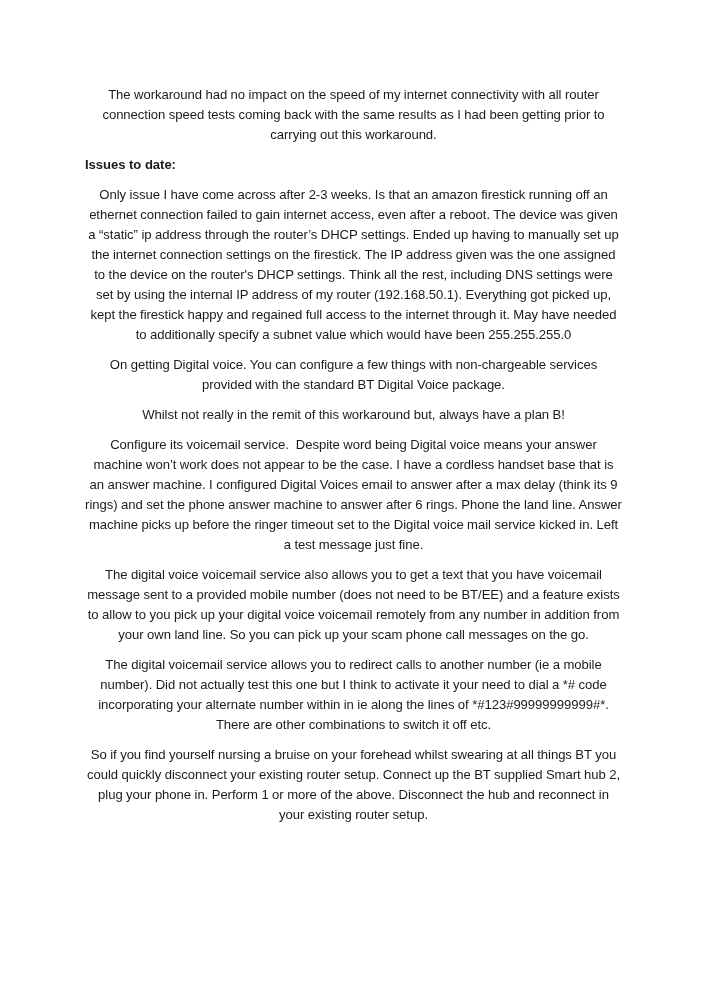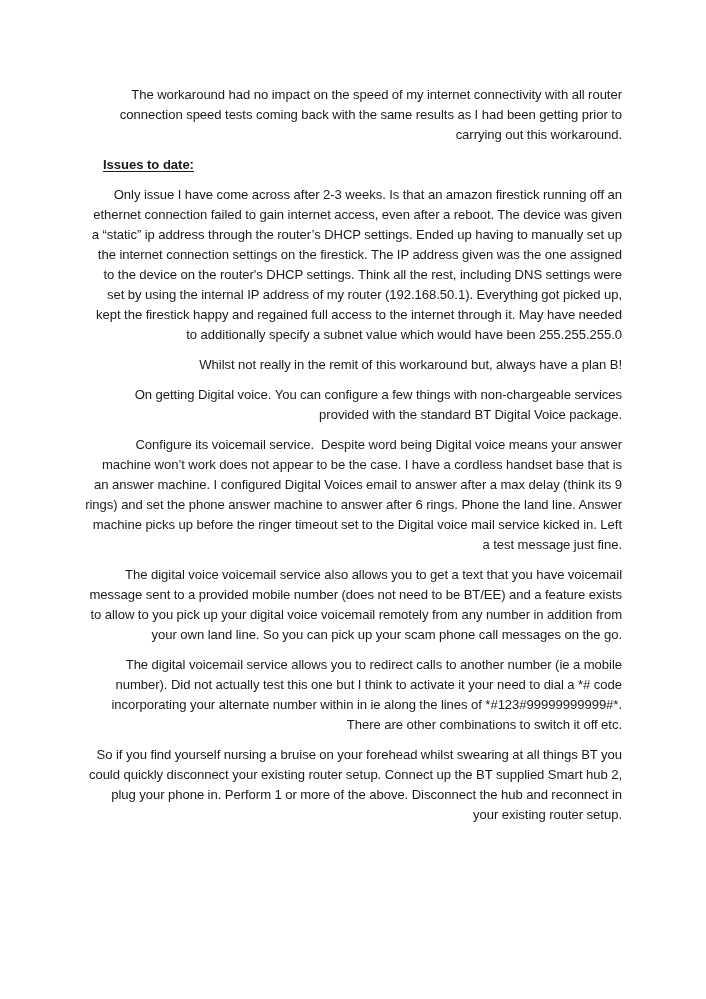--- a/index.html
+++ b/index.html
@@ -26,46 +26,44 @@
     position: absolute;
     left: 85px;
     top: 85px;
     width: 537px;
   }
   p.para {
     margin: 0 0 10px 0;
     font-size: 13.1px;
     line-height: 20px;
     letter-spacing: -0.05px;
-    text-align: right;
+    text-align: center;
     word-spacing: -0.1px;
     white-space: pre-wrap;
   }
   h2.heading {
     margin: 0 0 10px 0;
     font-size: 13.1px;
     line-height: 20px;
     font-weight: bold;
     letter-spacing: -0.05px;
   }
   h2.heading span.ul {
-    text-decoration: underline;
     text-underline-offset: 2px;
     text-decoration-thickness: 1px;
-    margin-left: 18px;
   }
 </style>
 </head>
 <body>
 
 <div class="page">
   <div class="content">
       <p class="para">The workaround had no impact on the speed of my internet connectivity with all router connection speed tests coming back with the same results as I had been getting prior to carrying out this workaround.</p>
       <h2 class="heading"><span class="ul">Issues to date:</span></h2>
       <p class="para">Only issue I have come across after 2-3 weeks. Is that an amazon firestick running off an ethernet connection failed to gain internet access, even after a reboot. The device was given a “static” ip address through the router’s DHCP settings. Ended up having to manually set up the internet connection settings on the firestick. The IP address given was the one assigned to the device on the router's DHCP settings. Think all the rest, including DNS settings were set by using the internal IP address of my router (192.168.50.1). Everything got picked up, kept the firestick happy and regained full access to the internet through it. May have needed to additionally specify a subnet value which would have been 255.255.255.0</p>
+      <p class="para">On getting Digital voice. You can configure a few things with non-chargeable services provided with the standard BT Digital Voice package.</p>
       <p class="para">Whilst not really in the remit of this workaround but, always have a plan B!</p>
-      <p class="para">On getting Digital voice. You can configure a few things with non-chargeable services provided with the standard BT Digital Voice package.</p>
       <p class="para">Configure its voicemail service.  Despite word being Digital voice means your answer machine won’t work does not appear to be the case. I have a cordless handset base that is an answer machine. I configured Digital Voices email to answer after a max delay (think its 9 rings) and set the phone answer machine to answer after 6 rings. Phone the land line. Answer machine picks up before the ringer timeout set to the Digital voice mail service kicked in. Left a test message just fine.</p>
       <p class="para">The digital voice voicemail service also allows you to get a text that you have voicemail message sent to a provided mobile number (does not need to be BT/EE) and a feature exists to allow to you pick up your digital voice voicemail remotely from any number in addition from your own land line. So you can pick up your scam phone call messages on the go.</p>
       <p class="para">The digital voicemail service allows you to redirect calls to another number (ie a mobile number). Did not actually test this one but I think to activate it your need to dial a *# code incorporating your alternate number within in ie along the lines of *#123#99999999999#*. There are other combinations to switch it off etc.</p>
       <p class="para">So if you find yourself nursing a bruise on your forehead whilst swearing at all things BT you could quickly disconnect your existing router setup. Connect up the BT supplied Smart hub 2, plug your phone in. Perform 1 or more of the above. Disconnect the hub and reconnect in your existing router setup.</p>
     </div>
 </div>
 
 </body></html>

